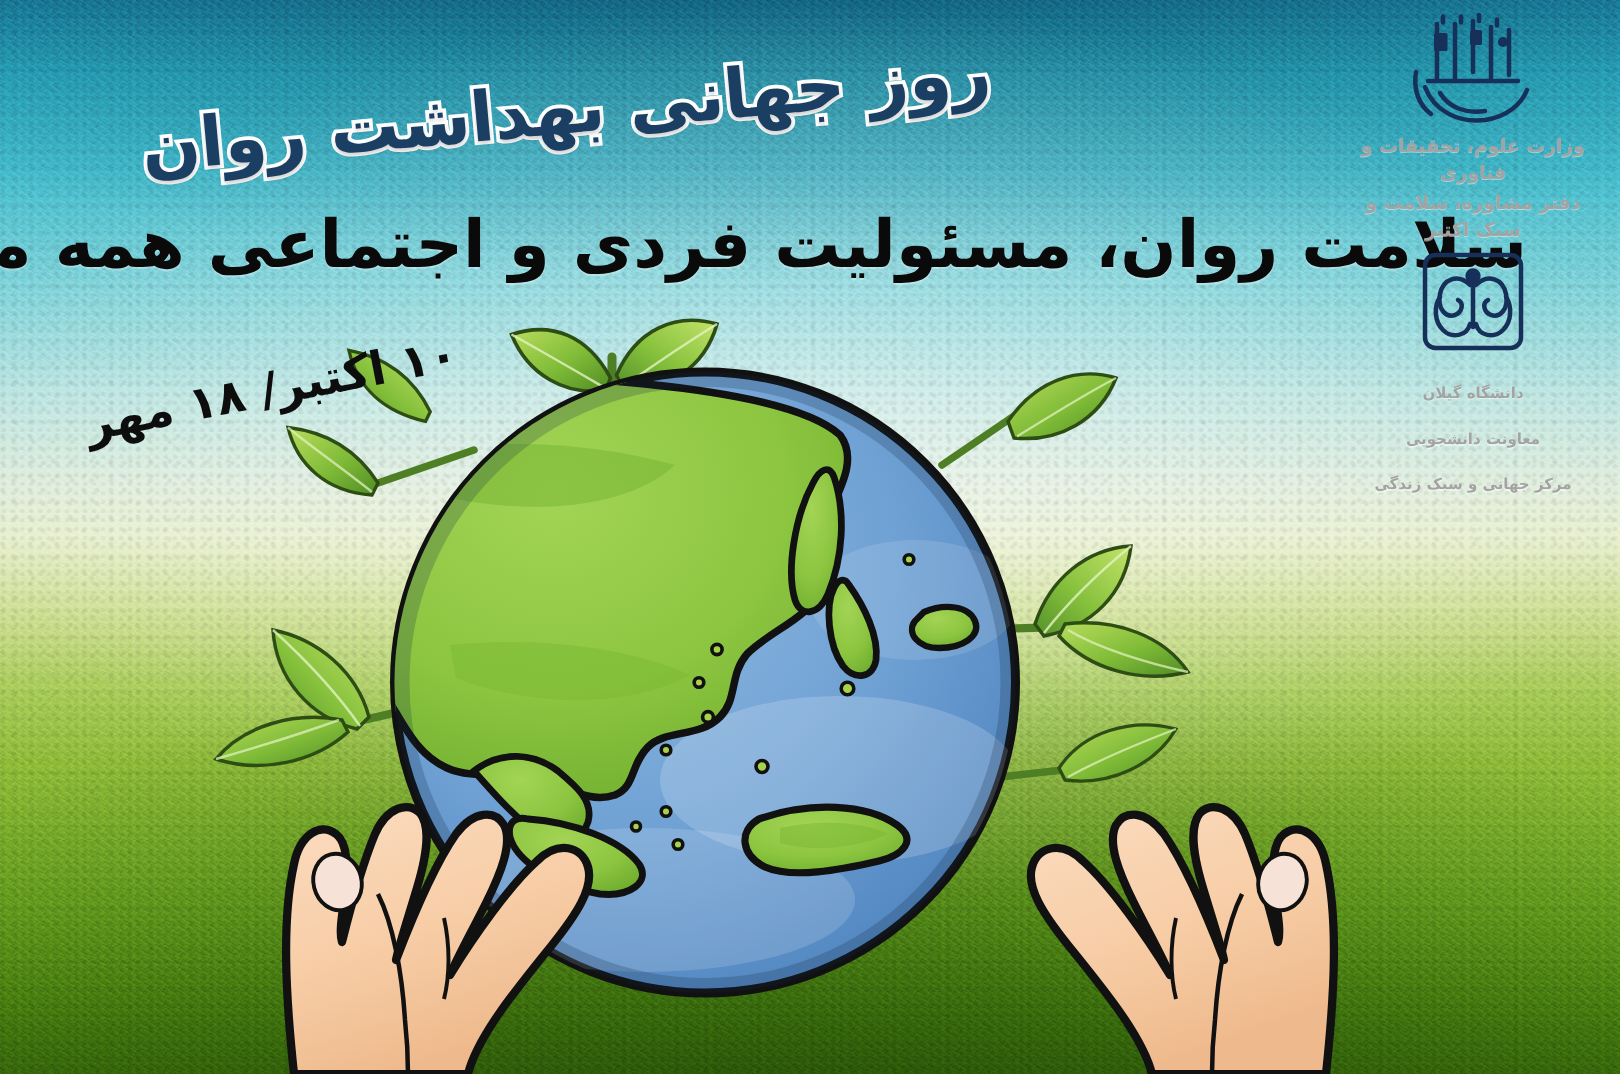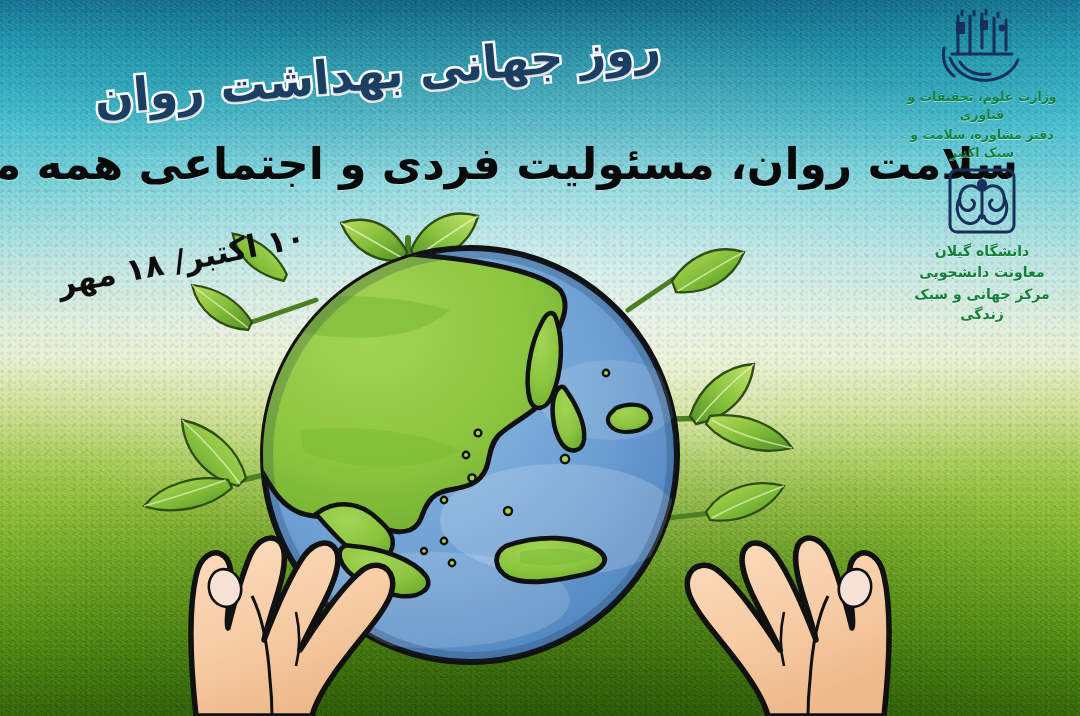--- a/index.html
+++ b/index.html
@@ -98,27 +98,27 @@
   }
 
   
   .logo-block{position:absolute;text-align:center;direction:rtl;}
   .logo-org{top:8px;right:14px;width:168px;}
   .logo-uni{top:166px;right:14px;width:168px;}
 
   .logo-mark{display:block;margin:0 auto;}
 
   .logo-caption{
-    color:#15803d;
+    color:#a3a3a3;
     font-weight:bold;
     line-height:1.45;
     text-shadow:0 1px 0 rgba(255,255,255,.45);
   }
   .logo-org .logo-caption{font-size:12.5px;margin-top:2px;}
-  .logo-uni .logo-caption{font-size:14px;margin-top:1px;}
+  .logo-uni .logo-caption{font-size:10px;margin-top:16px;}
 
   
   .illustration{position:absolute;inset:0;}
   .illustration svg{display:block;width:1080px;height:716px;}
 </style>
 </head>
 <body>
 
 <div class="poster">
 

